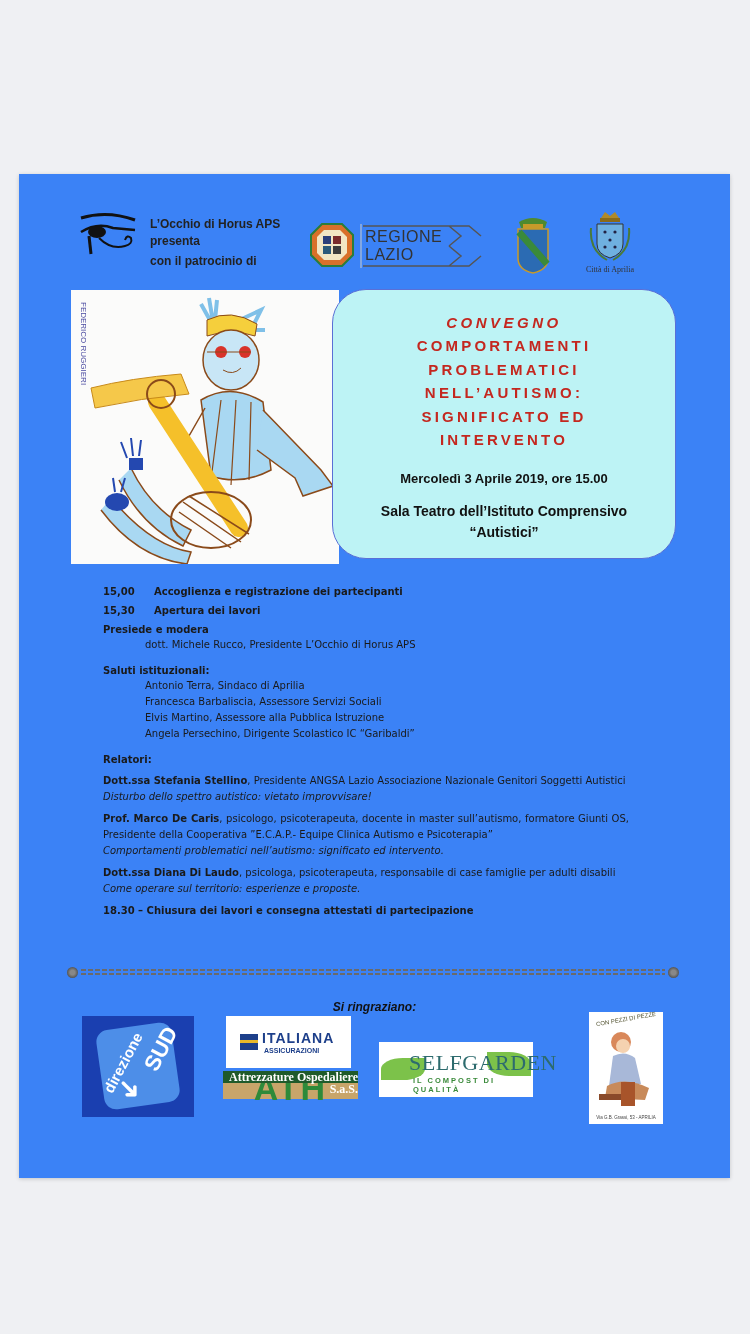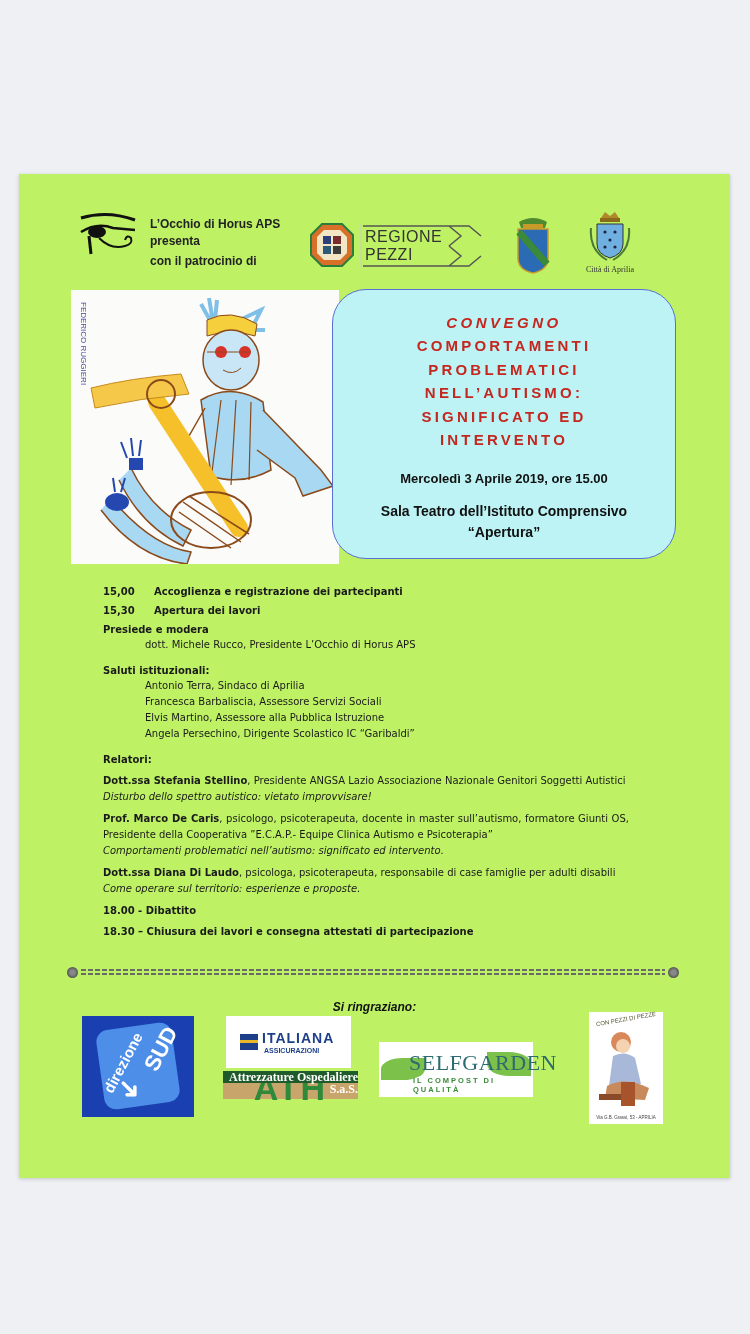--- a/index.html
+++ b/index.html
@@ -2,21 +2,21 @@
 <html><head>
 <meta charset="utf-8">
 <style>
   html, body { margin: 0; padding: 0; }
   body {
     width: 750px; height: 1334px; background: #eff0f3; position: relative; overflow: hidden;
     font-family: "Liberation Sans", sans-serif; color: #1a1a1a;
   }
   .page {
     position: absolute; left: 19px; top: 174px; width: 711px; height: 1004px;
-    background: #bef264; box-shadow: 0 1px 4px rgba(0,0,0,0.18);
+    background: #3b82f6; box-shadow: 0 1px 4px rgba(0,0,0,0.18);
   }
   .abs { position: absolute; }
   
   .horus-logo { left: 58px; top: 36px; width: 62px; height: 48px; }
   .org-text { left: 131px; top: 42px; font-size: 12px; line-height: 17px; font-weight: bold; color: #222; }
   .org-text div { white-space: nowrap; }
   .lazio-logo { left: 290px; top: 48px; width: 176px; height: 48px; }
   .latina-logo { left: 496px; top: 40px; width: 36px; height: 60px; }
   .aprilia-logo { left: 562px; top: 36px; width: 58px; height: 64px; }
   .aprilia-caption { position:absolute; left: 0; right: 0; bottom: 0; text-align:center; font-family: "Liberation Serif", serif; font-size: 8px; color:#333; }
@@ -86,21 +86,21 @@
       <polygon points="15,8 31,8 38,15 38,31 31,38 15,38 8,31 8,15" fill="#f2e6c4"></polygon>
       <rect x="14" y="14" width="8" height="8" fill="#2b3f7a"></rect>
       <rect x="24" y="14" width="8" height="8" fill="#7a2b2b"></rect>
       <rect x="14" y="24" width="8" height="8" fill="#2b5a7a"></rect>
       <rect x="24" y="24" width="8" height="8" fill="#3c3c3c"></rect>
       <line x1="52" y1="2" x2="52" y2="46" stroke="#ccc"></line>
       <path d="M54 4 H160 L172 14 M54 44 H160 L172 34 M140 4 L152 14 L140 24 M140 44 L152 34 L140 24" stroke="#555" stroke-width="1.5" fill="none"></path>
     </svg>
     <div class="abs" style="left:56px;top:6px;font-size:16px;line-height:18px;color:#333;letter-spacing:0.5px">
       <div>REGIONE</div>
-      <div>PEZZI</div>
+      <div>LAZIO</div>
     </div>
   </div>
 
   <div class="abs latina-logo">
     <svg width="36" height="60" viewBox="0 0 36 60">
       <path d="M4 8 Q18 0 32 8 L30 14 L6 14 Z" fill="#4f8a2e"></path>
       <rect x="8" y="10" width="20" height="5" fill="#c79a2a"></rect>
       <path d="M3 15 H33 V44 Q33 56 18 59 Q3 56 3 44 Z" fill="#2b6bb3" stroke="#c79a2a" stroke-width="1.5"></path>
       <path d="M4 18 L32 50" stroke="#3a8a3a" stroke-width="7"></path>
     </svg>
@@ -160,21 +160,21 @@
   <div class="abs conv-box">
     <div class="conv-title">CONVEGNO</div>
     <div class="conv-line">COMPORTAMENTI</div>
     <div class="conv-line">PROBLEMATICI</div>
     <div class="conv-line">NELL’AUTISMO:</div>
     <div class="conv-line">SIGNIFICATO ED</div>
     <div class="conv-line">INTERVENTO</div>
     <div class="conv-date">Mercoledì 3 Aprile 2019, ore 15.00</div>
     <div class="conv-venue">
       <div>Sala Teatro dell’Istituto Comprensivo</div>
-      <div>“Apertura”</div>
+      <div>“Autistici”</div>
     </div>
   </div>
 
   <div class="abs program">
     <div class="row">
       <span class="t">15,00</span>
       <span class="d">Accoglienza e registrazione dei partecipanti</span>
     </div>
     <div class="row">
       <span class="t">15,30</span>
@@ -196,21 +196,20 @@
       <div class="it">Disturbo dello spettro autistico: vietato improvvisare!</div>
     </div>
     <div class="blk">
       <div class="just"><span class="sp-name">Prof. Marco De Caris</span><span>, psicologo, psicoterapeuta, docente in master sull’autismo, formatore Giunti OS, Presidente della Cooperativa ”E.C.A.P.- Equipe Clinica Autismo e Psicoterapia”</span></div>
       <div class="it">Comportamenti problematici nell’autismo: significato ed intervento.</div>
     </div>
     <div class="blk">
       <div class="just"><span class="sp-name">Dott.ssa Diana Di Laudo</span><span>, psicologa, psicoterapeuta, responsabile di case famiglie per adulti disabili</span></div>
       <div class="it">Come operare sul territorio: esperienze e proposte.</div>
     </div>
-    <div class="h blk">18.00 - Dibattito</div>
     <div class="h blk">18.30 – Chiusura dei lavori e consegna attestati di partecipazione</div>
   </div>
 
   <div class="abs divider">
     <span class="star"></span>
     <span class="dash"></span>
     <span class="star"></span>
   </div>
 
   <div class="abs thanks">Si ringraziano:</div>

